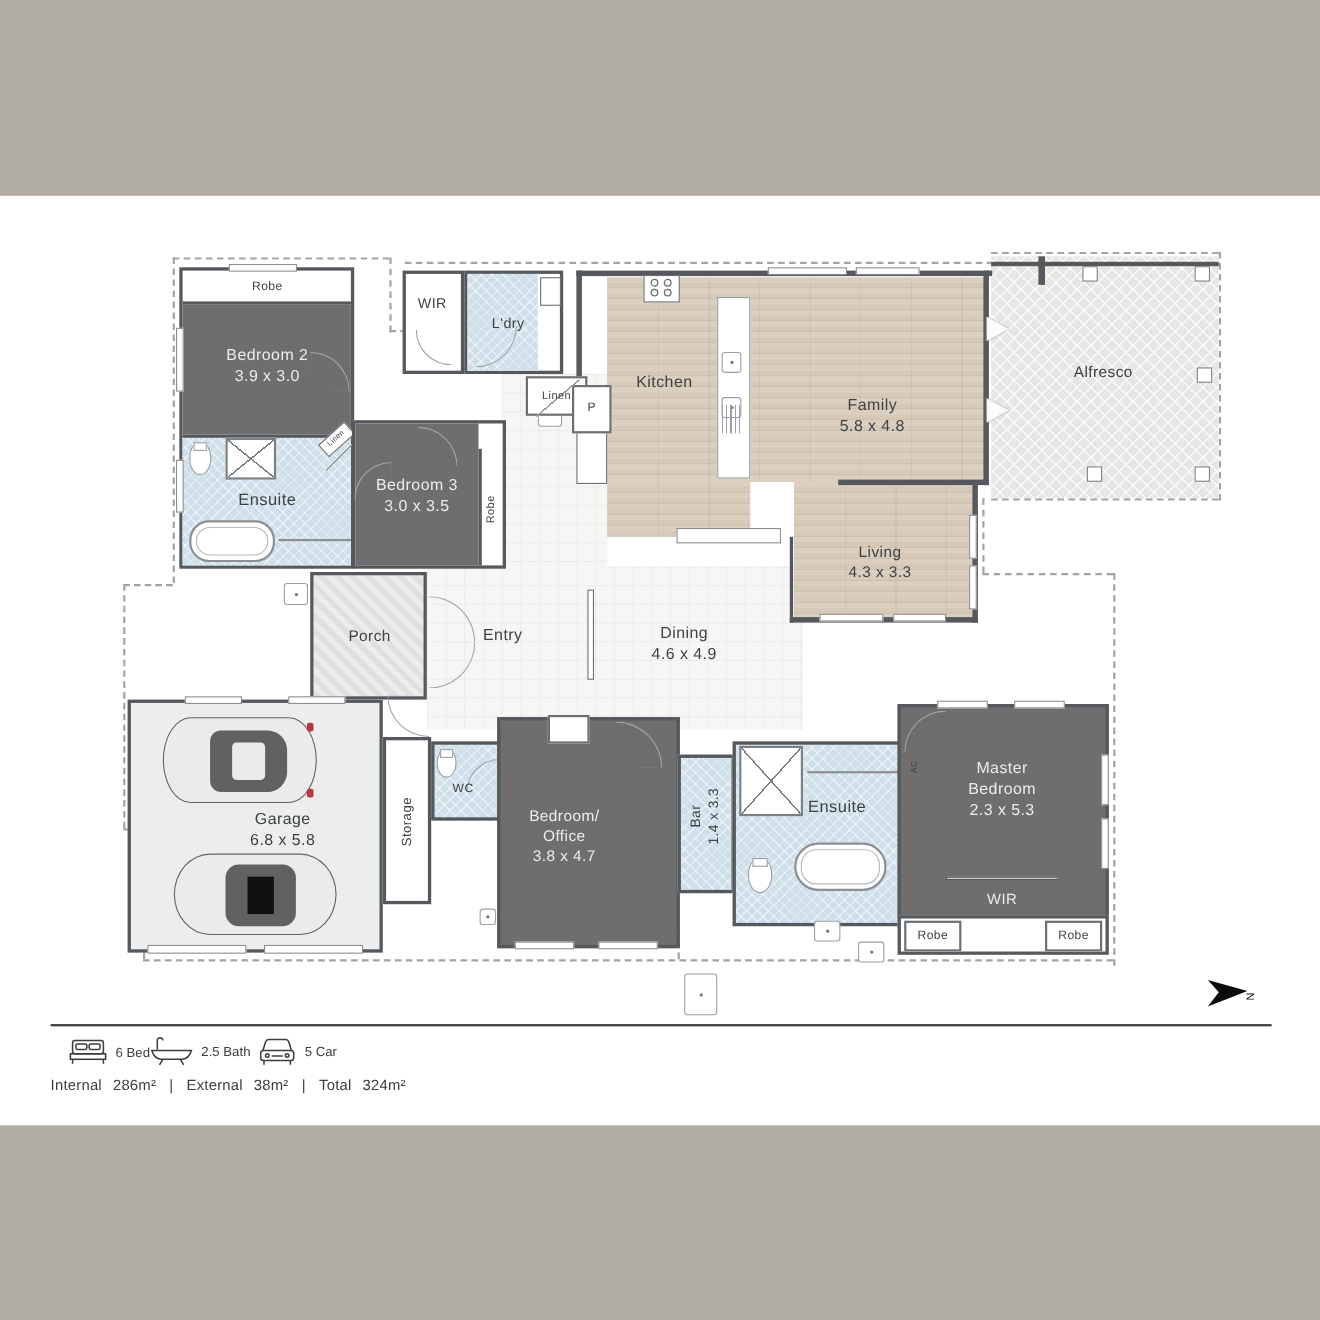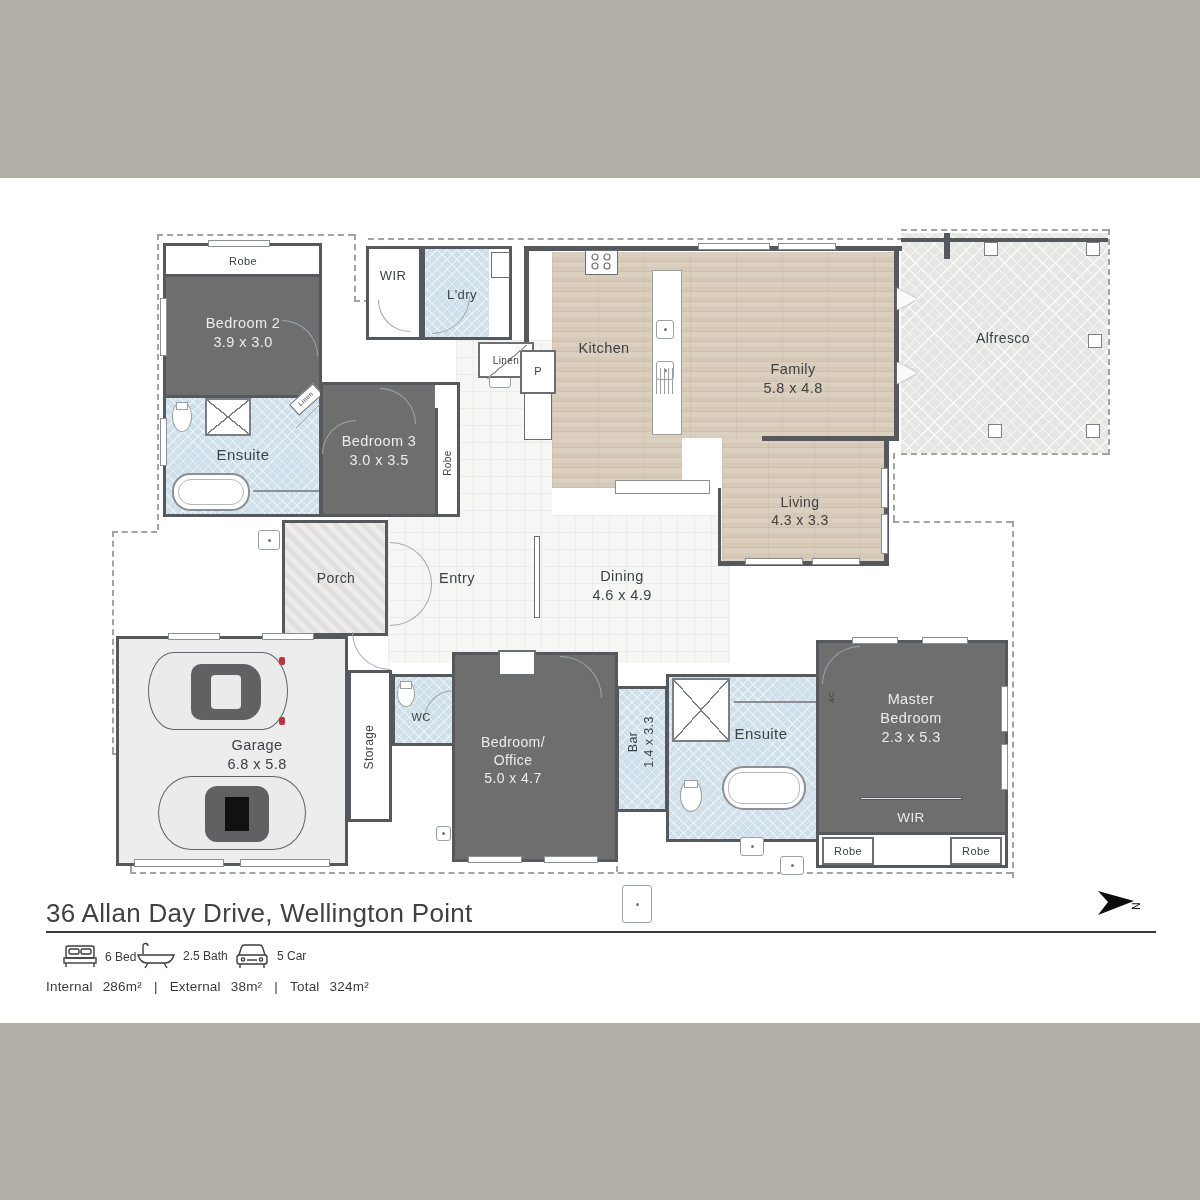--- a/index.html
+++ b/index.html
@@ -280,39 +280,38 @@
     </div>
     <div class="lab" style="left:257px;top:755px;font-size:14.5px;">
       <div>Garage</div>
       <div>6.8 x 5.8</div>
     </div>
     <div class="lab vlab" style="left:370px;top:747px;font-size:12px;">Storage</div>
     <div class="lab" style="left:421px;top:717px;font-size:11px;">WC</div>
     <div class="lab lt" style="left:513px;top:760px;font-size:14px;">
       <div>Bedroom/</div>
       <div>Office</div>
-      <div>5.0 x 4.7</div>
+      <div>3.8 x 4.7</div>
     </div>
     <div class="lab vlab" style="left:641px;top:742px;font-size:12.5px;">
       <div>Bar</div>
       <div>1.4 x 3.3</div>
     </div>
     <div class="lab" style="left:761px;top:734px;font-size:15px;">Ensuite</div>
     <div class="lab vlab" style="left:832px;top:697px;font-size:8px;">AC</div>
     <div class="lab lt" style="left:911px;top:718px;font-size:14.5px;">
       <div>Master</div>
       <div>Bedroom</div>
       <div>2.3 x 5.3</div>
     </div>
     <div class="lab lt" style="left:911px;top:818px;font-size:13.5px;">WIR</div>
     <div class="lab" style="left:848px;top:851px;font-size:11px;">Robe</div>
     <div class="lab" style="left:976px;top:851px;font-size:11px;">Robe</div>
   </div>
 
-  <div class="title" style="left:46px;top:898px;">36 Allan Day Drive, Wellington Point</div>
 
   <div class="abs" style="left:1094px;top:886px;width:52px;height:36px;">
     <svg width="52" height="36" viewBox="0 0 52 36">
       <polygon points="4,5 40,15 4,29 14,16" fill="#0c0c0c"></polygon>
       <text x="46" y="20" font-size="10" fill="#0c0c0c" font-family="Liberation Sans, sans-serif" transform="rotate(-90 46 20)" text-anchor="middle">N</text>
     </svg>
   </div>
 
   <div class="rule" style="left:46px;top:931px;width:1110px;"></div>
 

